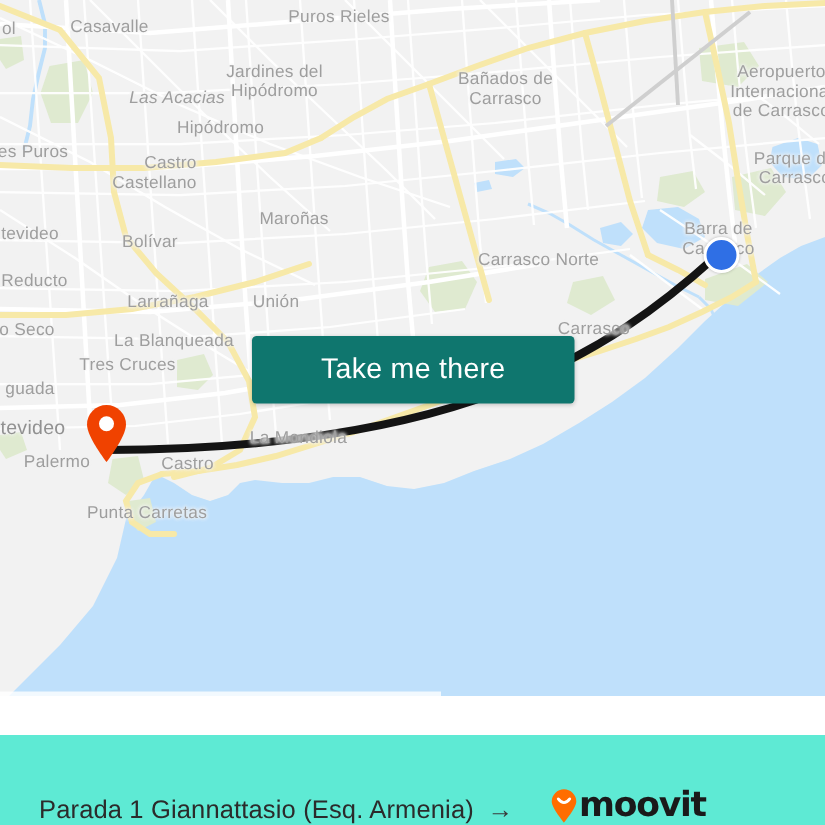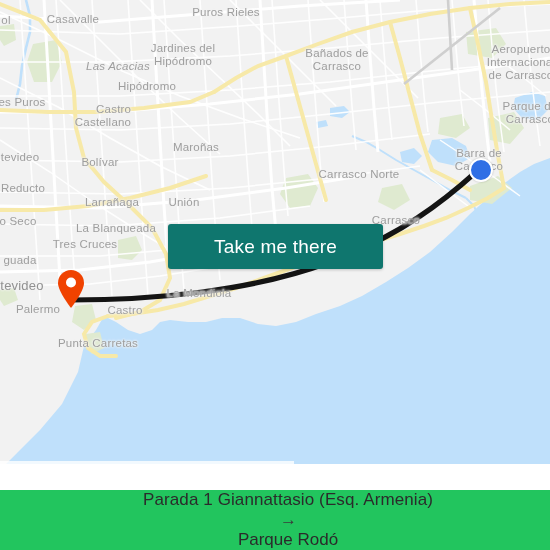--- a/index.html
+++ b/index.html
@@ -125,26 +125,25 @@
     color: #333333;
   }
 
   
   #footer {
     position: absolute;
     left: 0;
     top: 490px;
     width: 550px;
     height: 60px;
-    background: #22c55e;
+    background: #5eead4;
     display: flex;
-    align-items: center;
+    align-items: flex-end;
     padding-left: 26px;
     box-sizing: border-box;
-    flex-direction: column;
   }
   #footer-title {
     font-size: 17px;
     color: #2b2b2b;
     white-space: nowrap;
     letter-spacing: 0.1px;
   }
   #footer-arrow {
     font-size: 17px;
     color: #3a3a3a;
@@ -361,21 +360,20 @@
     <div id="attribution" style="width: 294px;">
       <span class="sep">|</span>
       <span>© OpenMapTiles</span>
     </div>
 
   </div>
 
   <div id="footer">
     <span id="footer-title">Parada 1 Giannattasio (Esq. Armenia)</span>
     <span id="footer-arrow">→</span>
-    <span id="footer-dest">Parque Rodó</span>
 
     <div id="moovit-logo">
       <svg width="18" height="23" viewBox="0 0 18 23">
         <path d="M9,22.5 C9,22.5 17.2,12.5 17.2,8.4 A8.2,8.2 0 1 0 0.8,8.4 C0.8,12.5 9,22.5 9,22.5 Z" fill="#ff6d00"></path>
         <path d="M5.2,6.6 Q9,11.6 12.8,6.6" stroke="#ffffff" stroke-width="1.9" fill="none" stroke-linecap="round"></path>
       </svg>
       <span id="moovit-word">moovit</span>
     </div>
   </div>
 

